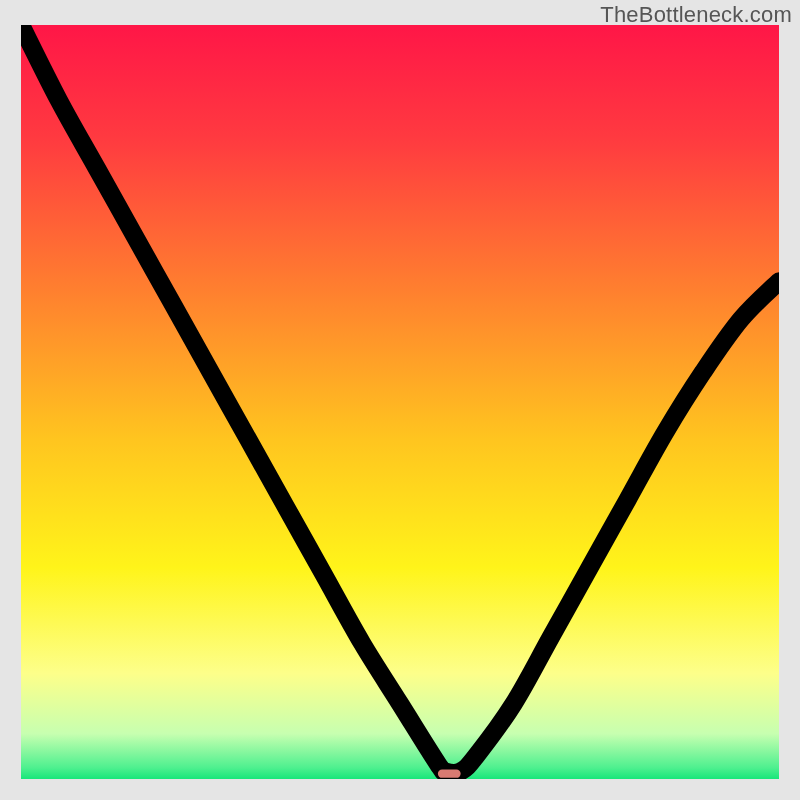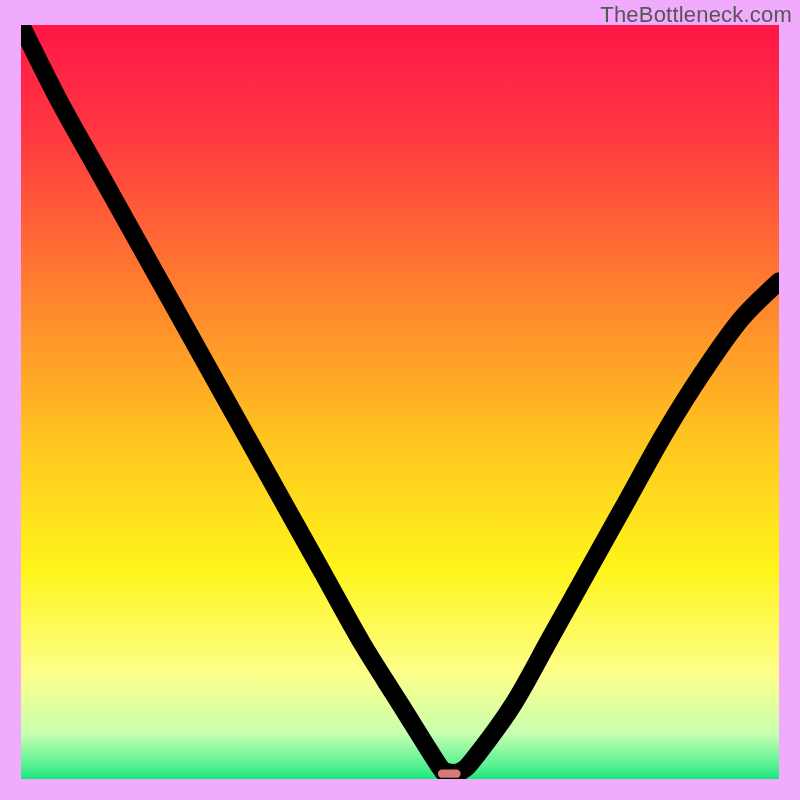--- a/index.html
+++ b/index.html
@@ -7,21 +7,21 @@
     padding: 0;
     width: 800px;
     height: 800px;
     overflow: hidden;
     background: #000;
     font-family: Arial, Helvetica, sans-serif;
   }
   .outer {
     width: 800px;
     height: 800px;
-    background: #f0abfc;
+    background: #e5e5e5;
     position: relative;
   }
   .watermark {
     position: absolute;
     top: 2px;
     right: 8px;
     color: #555;
     font-size: 22px;
     font-weight: 500;
     letter-spacing: 0.2px;

